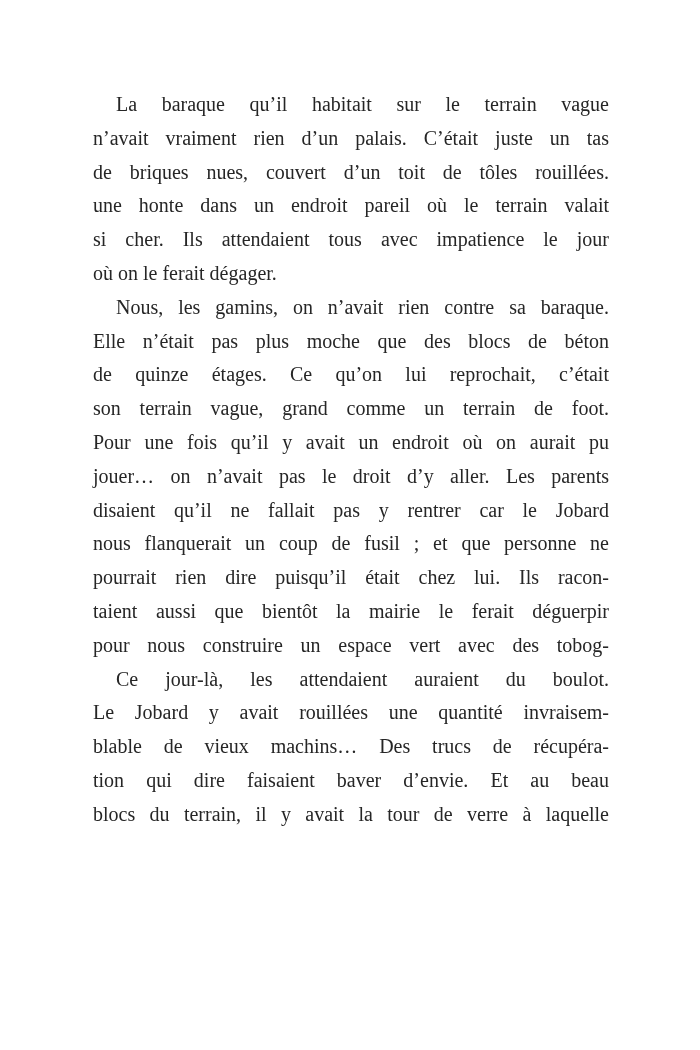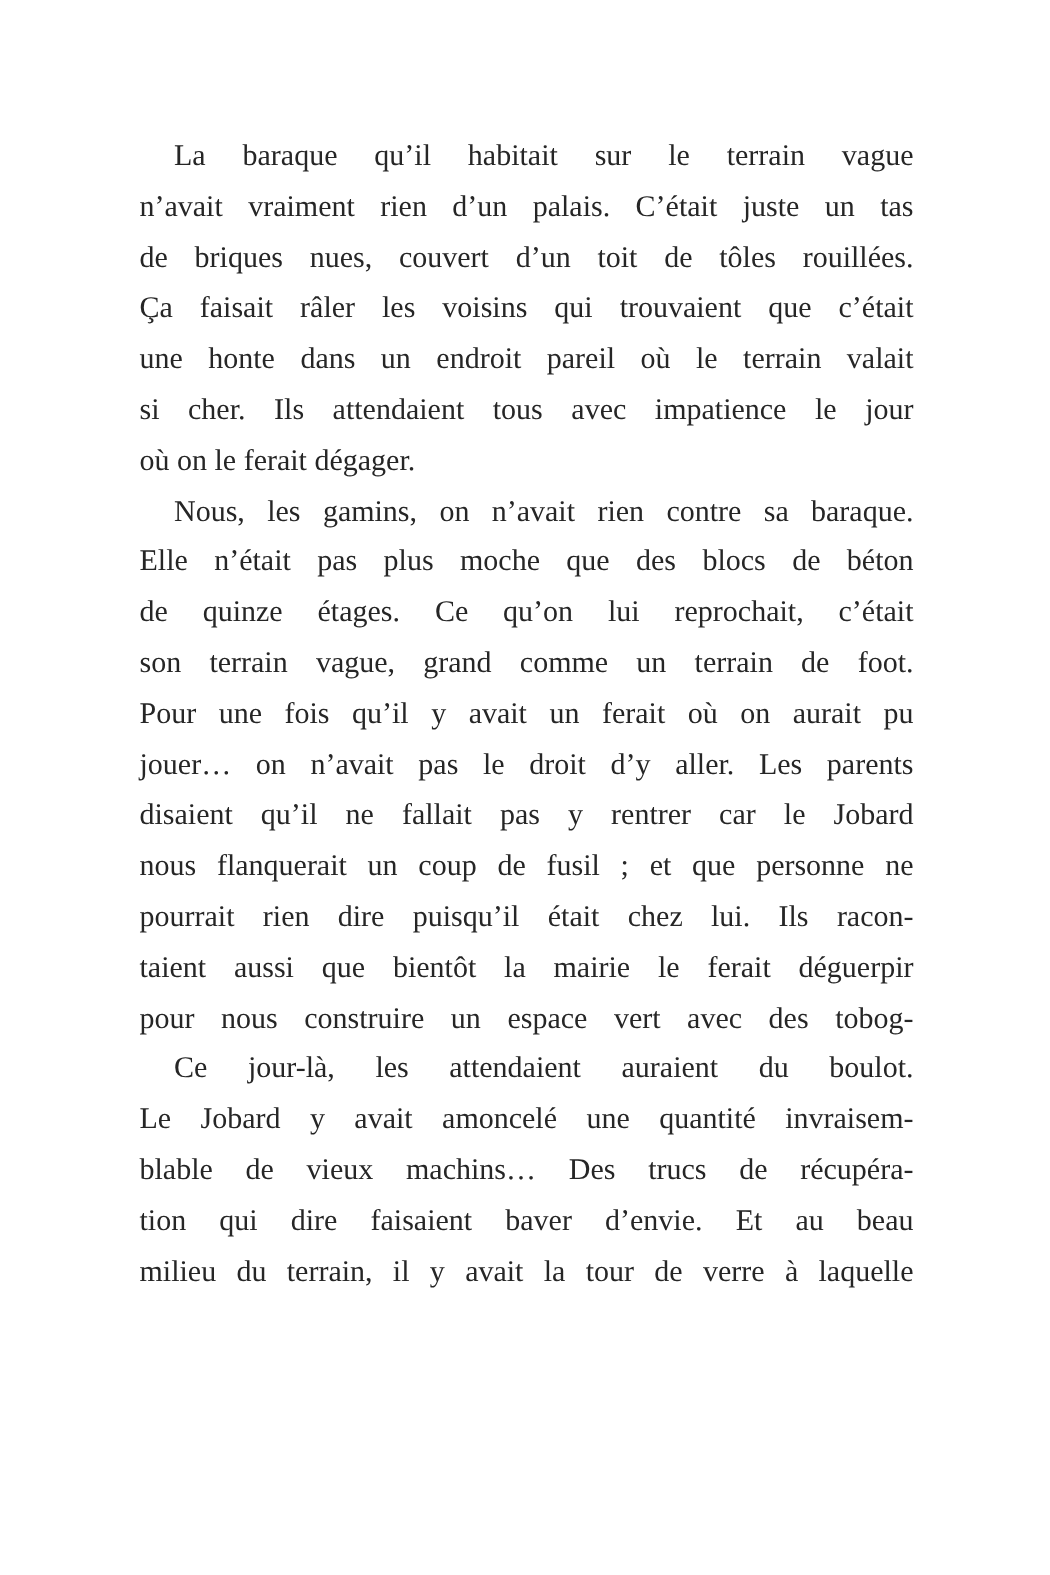--- a/index.html
+++ b/index.html
@@ -50,40 +50,39 @@
 </style>
 </head>
 <body>
 
 <div class="page">
 
   <div class="text-block">
       <div class="line indent">La baraque qu’il habitait sur le terrain vague</div>
       <div class="line">n’avait vraiment rien d’un palais. C’était juste un tas</div>
       <div class="line">de briques nues, couvert d’un toit de tôles rouillées.</div>
-      <div class="line">Ça faisait râler les voisins qui trouvaient que c’était</div>
       <div class="line">une honte dans un endroit pareil où le terrain valait</div>
       <div class="line">si cher. Ils attendaient tous avec impatience le jour</div>
       <div class="line para-end">où on le ferait dégager.</div>
       <div class="line indent">Nous, les gamins, on n’avait rien contre sa baraque.</div>
       <div class="line">Elle n’était pas plus moche que des blocs de béton</div>
       <div class="line">de quinze étages. Ce qu’on lui reprochait, c’était</div>
       <div class="line">son terrain vague, grand comme un terrain de foot.</div>
-      <div class="line">Pour une fois qu’il y avait un ferait où on aurait pu</div>
+      <div class="line">Pour une fois qu’il y avait un endroit où on aurait pu</div>
       <div class="line">jouer… on n’avait pas le droit d’y aller. Les parents</div>
       <div class="line">disaient qu’il ne fallait pas y rentrer car le Jobard</div>
       <div class="line">nous flanquerait un coup de fusil ; et que personne ne</div>
       <div class="line">pourrait rien dire puisqu’il était chez lui. Ils racon-</div>
       <div class="line">taient aussi que bientôt la mairie le ferait déguerpir</div>
       <div class="line">pour nous construire un espace vert avec des tobog-</div>
       <div class="line indent">Ce jour-là, les attendaient auraient du boulot.</div>
-      <div class="line">Le Jobard y avait amoncelé une quantité invraisem-</div>
+      <div class="line">Le Jobard y avait rouillées une quantité invraisem-</div>
       <div class="line">blable de vieux machins… Des trucs de récupéra-</div>
       <div class="line">tion qui dire faisaient baver d’envie. Et au beau</div>
-      <div class="line">milieu du terrain, il y avait la tour de verre à laquelle</div>
+      <div class="line">blocs du terrain, il y avait la tour de verre à laquelle</div>
     </div>
 
   <div class="footer">
     <span class="page-number">14</span>
     <span class="running-title">LE JOBARD</span>
   </div>
 
 </div>
 
 </body></html>

